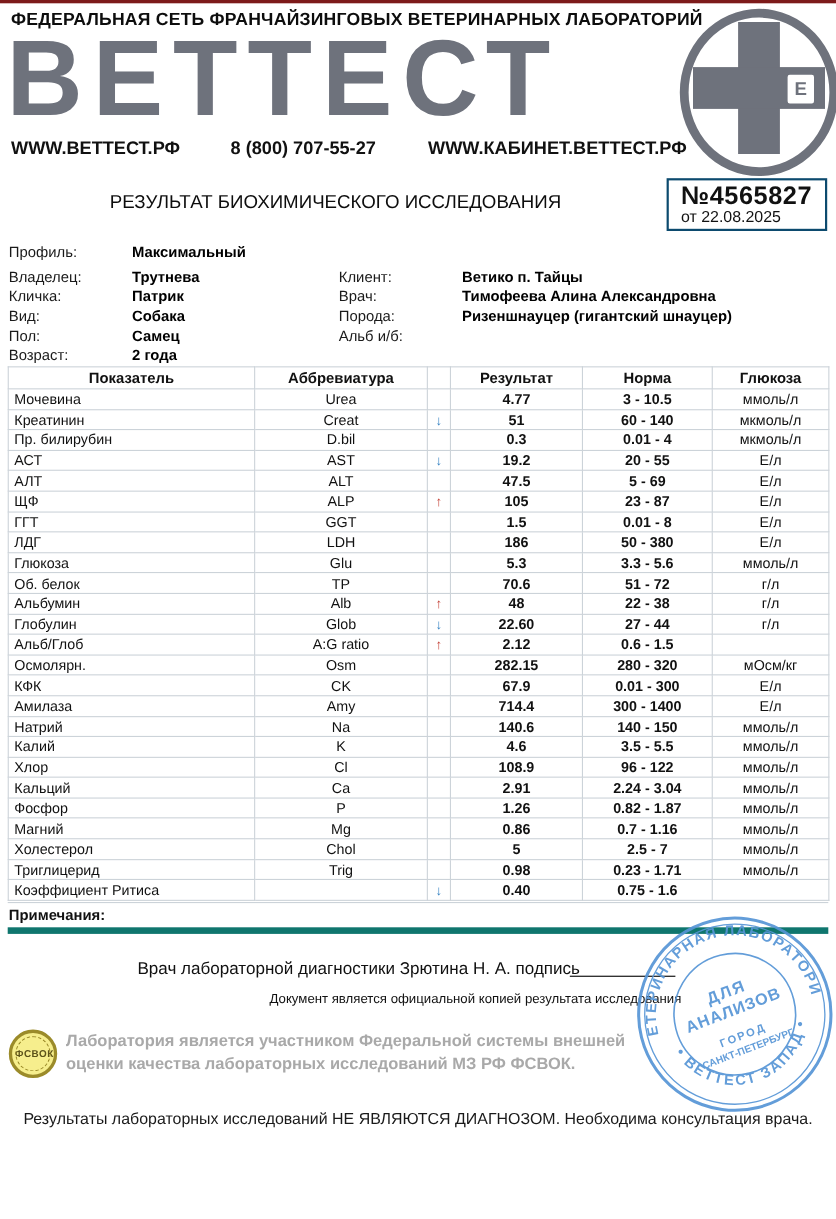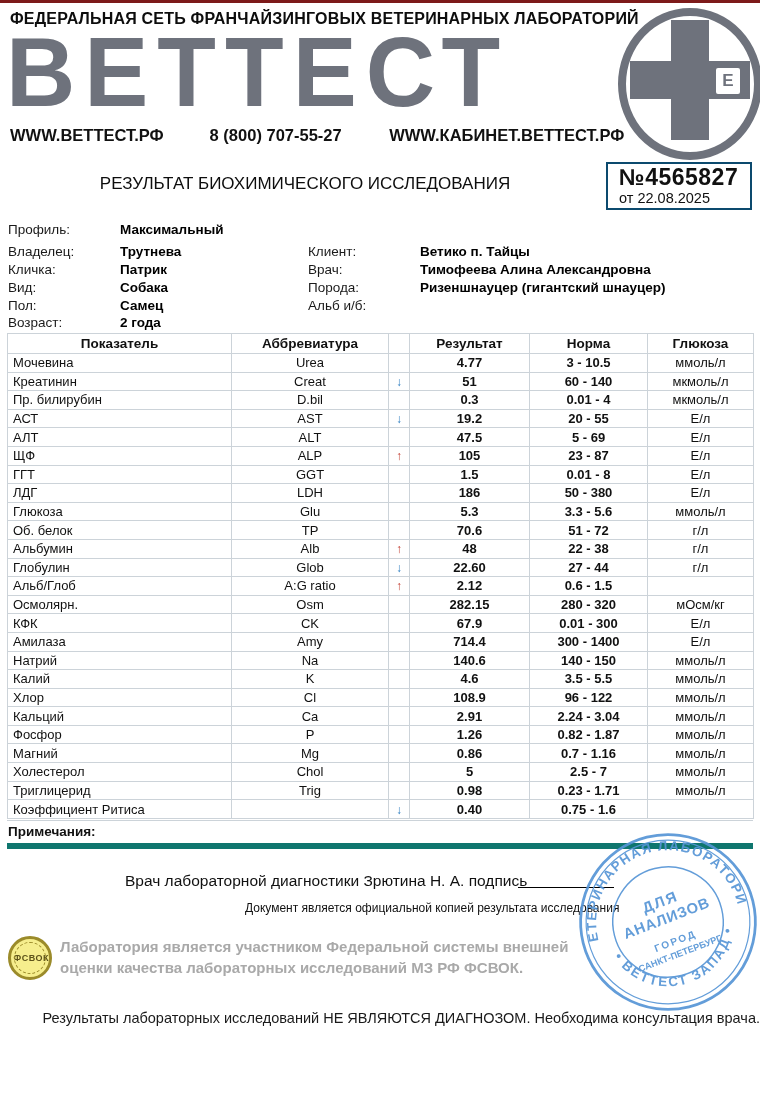--- a/index.html
+++ b/index.html
@@ -49,21 +49,21 @@
   .sig{position:absolute;left:125px;top:872px;font-size:15.5px;}
   .sigline{position:absolute;left:518px;top:871px;width:96px;border-bottom:1.5px solid #000;height:16px;}
   .copynote{position:absolute;left:245px;top:901px;font-size:12px;}
   .fsvok-badge{position:absolute;left:8px;top:936px;width:44px;height:44px;border-radius:50%;
       background:#f6ee8d;border:3px solid #9b8b2a;box-sizing:border-box;color:#5d531a;
       font-size:9px;font-weight:bold;text-align:right;line-height:38px;letter-spacing:.5px;}
   .fsvok-badge:after{content:"";position:absolute;left:3px;top:3px;right:3px;bottom:3px;
       border:1px dashed #9b8b2a;border-radius:50%;}
   .fsvok-text{position:absolute;left:60px;top:936px;width:560px;font-size:15px;font-weight:bold;
       color:#a9a9a9;line-height:21px;}
-  .disclaimer{position:absolute;left:0;top:1010px;width:760px;text-align:right;font-size:14.5px;color:#1a1a1a;}
+  .disclaimer{position:absolute;left:0;top:1010px;width:760px;text-align:center;font-size:14.5px;color:#1a1a1a;}
   
   .stamp{position:absolute;left:576px;top:830px;width:184px;height:184px;transform:rotate(-14deg);opacity:.92;}
 </style>
 </head>
 <body>
 
 <div class="page">
   <div class="topline"></div>
 
   <div class="tagline">ФЕДЕРАЛЬНАЯ СЕТЬ ФРАНЧАЙЗИНГОВЫХ ВЕТЕРИНАРНЫХ  ЛАБОРАТОРИЙ</div>

